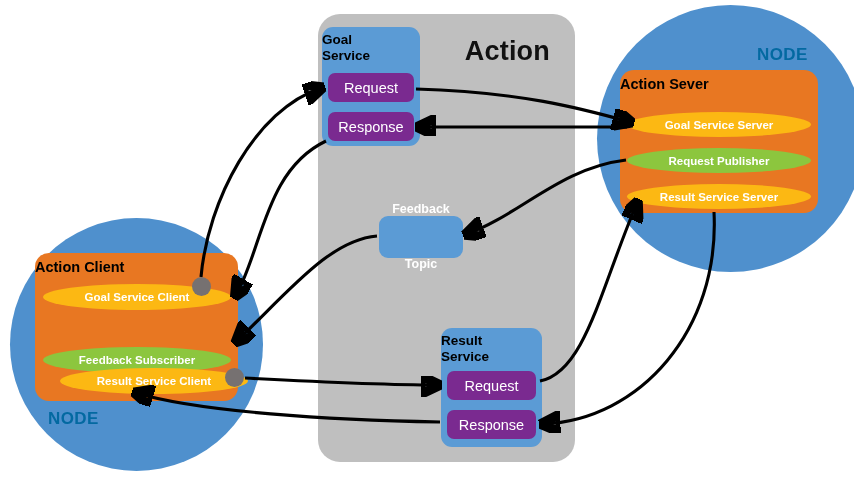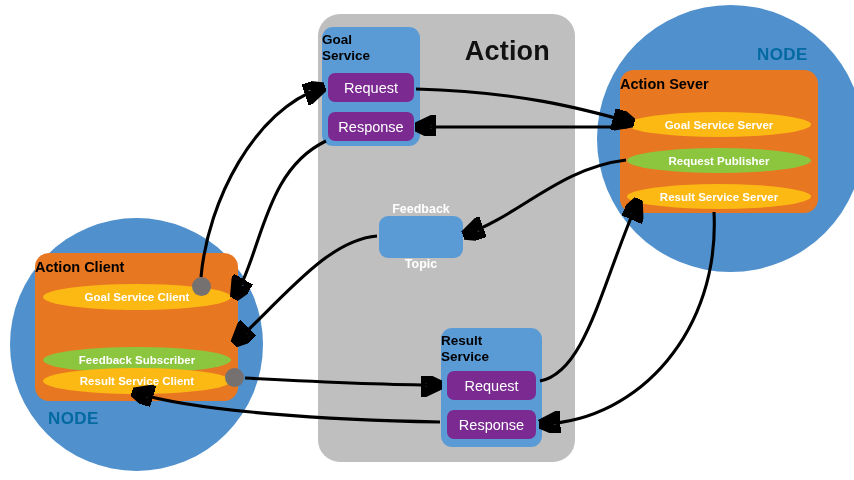--- a/index.html
+++ b/index.html
@@ -42,21 +42,21 @@
     position:absolute;border-radius:50%/50%;
     display:flex;align-items:center;justify-content:center;
     font-size:11.5px;font-weight:bold;color:#ffffff;text-align:center;
     white-space:nowrap;
   }
   .pill.yellow{background:#fcb813;}
   .pill.green{background:#8cc63e;}
 
   #client-pill-0{left:43px;top:284px;width:188px;height:26px;}
   #client-pill-1{left:43px;top:331px;width:188px;height:26px;margin-top:16px;}
-  #client-pill-2{left:43px;top:368px;width:188px;height:26px;}
+  #client-pill-2{left:60px;top:368px;width:188px;height:26px;}
 
   #server-pill-0{left:627px;top:112px;width:184px;height:25px;}
   #server-pill-1{left:627px;top:148px;width:184px;height:25px;}
   #server-pill-2{left:627px;top:184px;width:184px;height:25px;}
 
   
   .svc-box{
     position:absolute;background:#5b9bd5;border-radius:11px;
   }
   #goal-service{left:322px;top:27px;width:98px;height:119px;}

